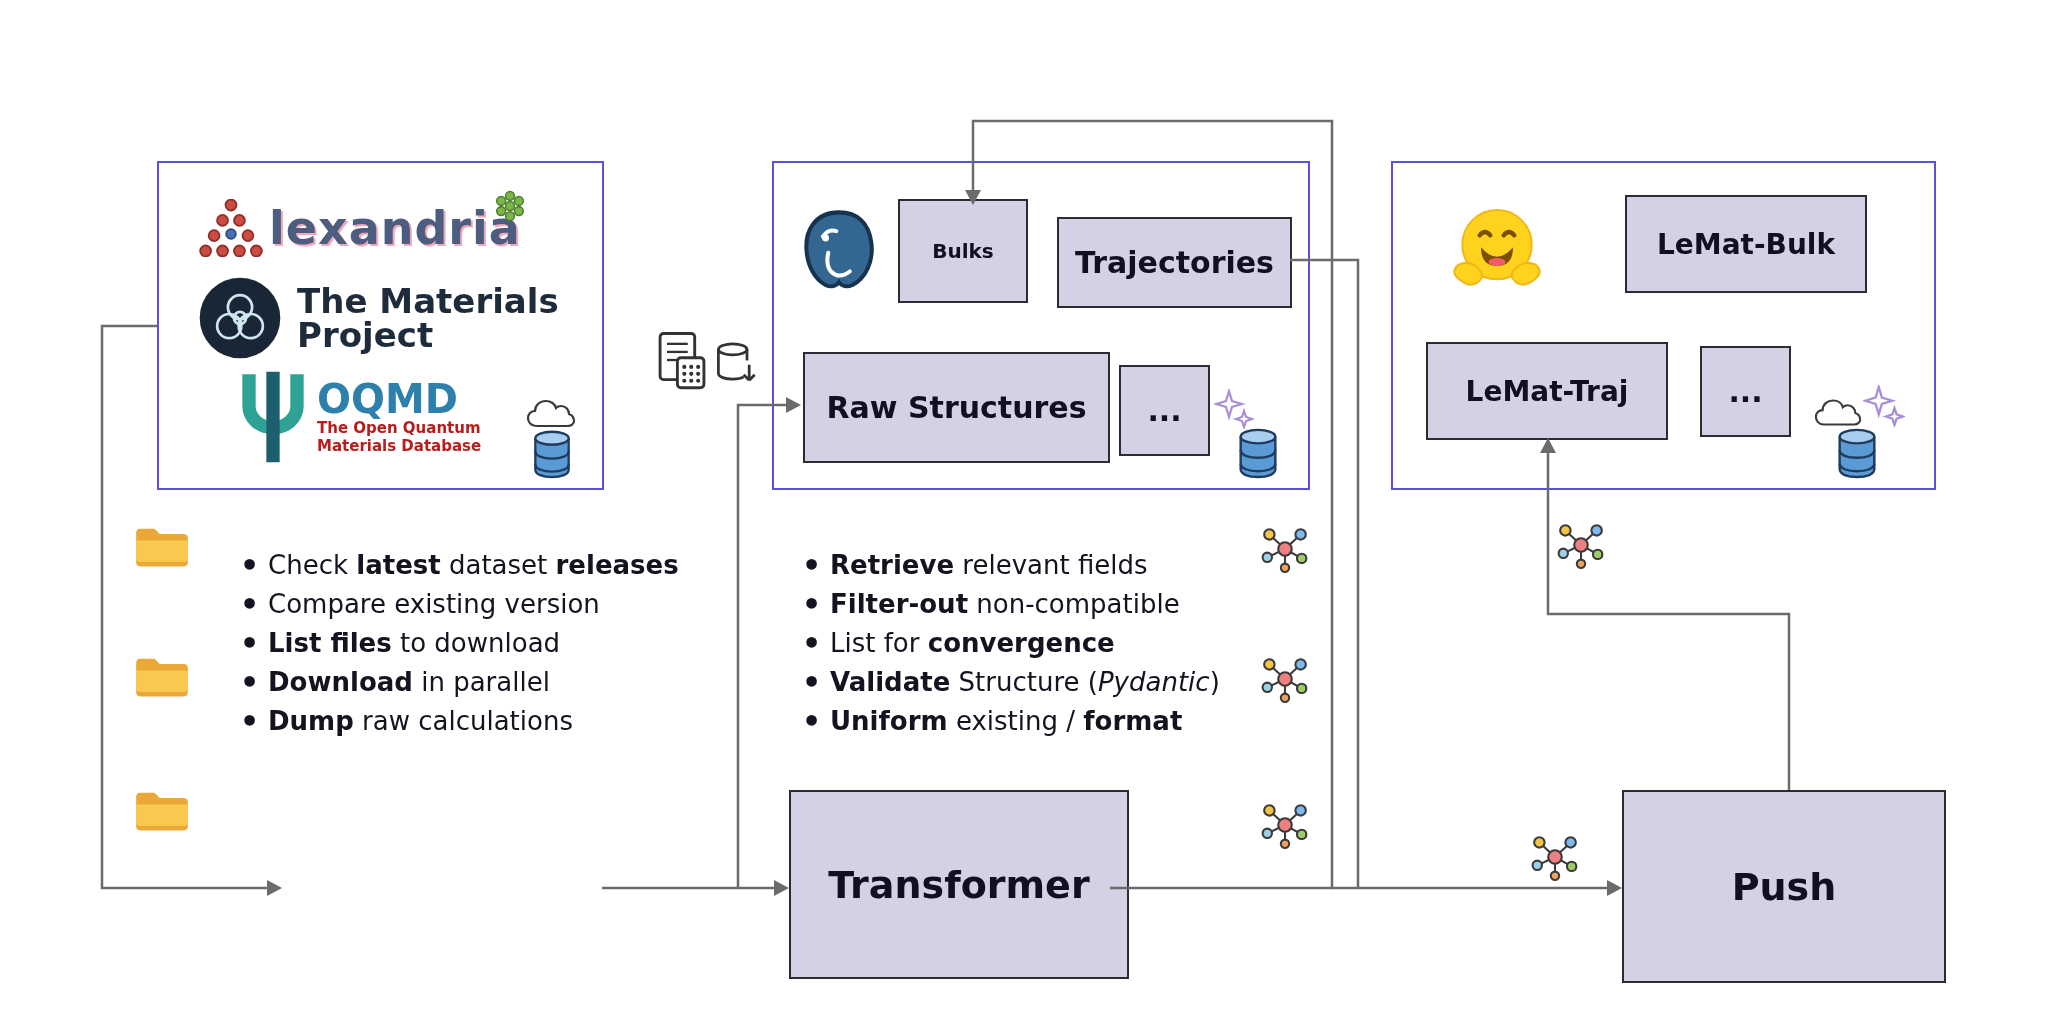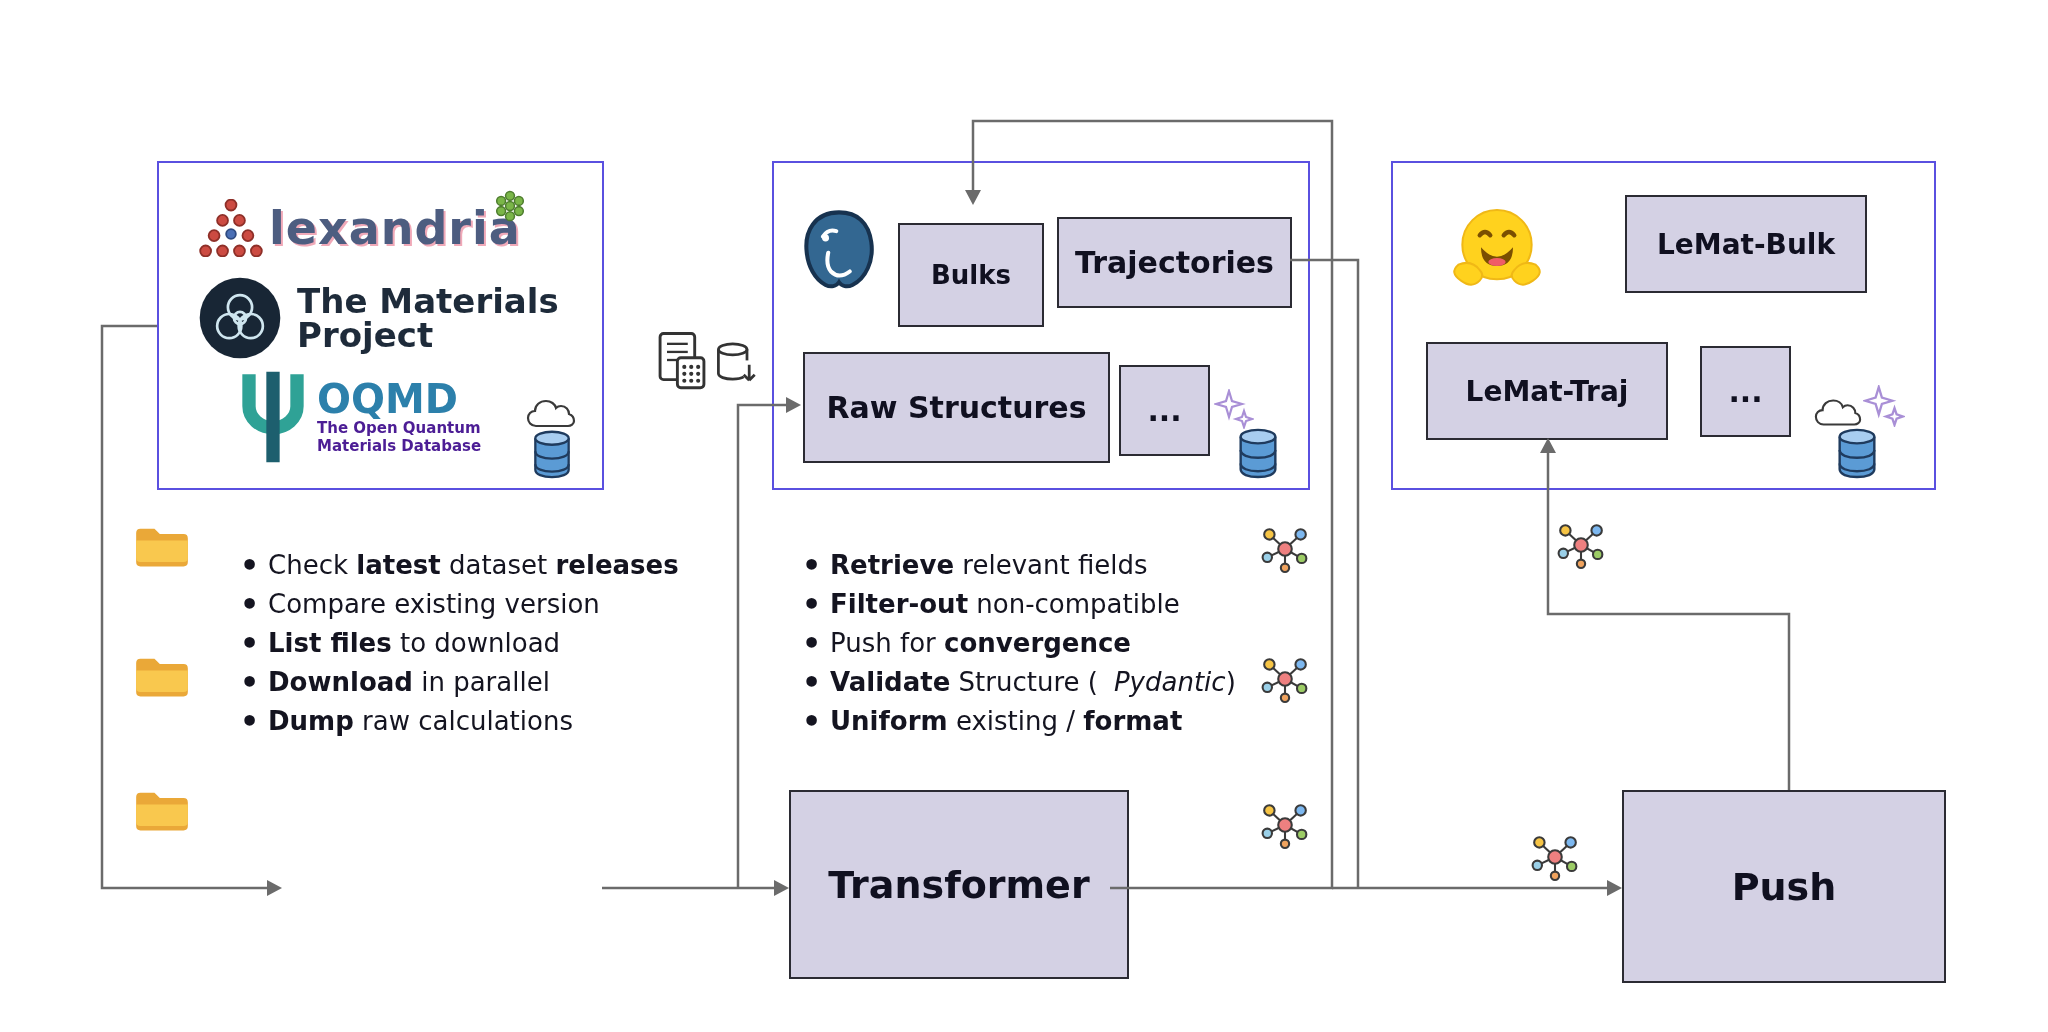--- a/index.html
+++ b/index.html
@@ -9,27 +9,27 @@
   .abs { position:absolute; }
   .panel { position:absolute; background:#ffffff; border:2.5px solid #5a50e0; }
   .node { position:absolute; background:#d4d1e4; border:2.5px solid #2b2b33;
           display:flex; align-items:center; justify-content:center;
           font-weight:700; color:#101020; text-align:center; }
   .connectors { position:absolute; left:0; top:0; z-index:5; pointer-events:none; }
   ul.steps { list-style:none; }
   ul.steps li { position:relative; padding-left:32px; font-size:26px; line-height:39px; color:#141420; }
   ul.steps li::before { content:"\2022"; position:absolute; left:4px; top:0; font-weight:700; font-size:30px; }
   .b { font-weight:700;text-align:center; }
-  .i { font-style:italic;margin-left:16px; }
+  .i { font-style:italic; }
   .logo-row { position:absolute; display:flex; align-items:center; }
   .alex-text { font-size:46px; font-weight:800; color:#4d5d80; letter-spacing:1px;
                text-shadow:2px 2px 0 #f0a9b8; margin-left:6px; }
   .mp-text { font-size:34px; line-height:34px; font-weight:700; color:#1e2b3a; margin-left:14px; }
   .oqmd-name { font-size:40px; font-weight:700; color:#2c80ab; line-height:40px; }
-  .oqmd-sub { font-size:15px; line-height:18px; font-weight:700; color:#4c1d95; }
+  .oqmd-sub { font-size:15px; line-height:18px; font-weight:700; color:#b91c1c; }
 </style>
 </head>
 <body>
 
 <div class="canvas">
 
   <svg width="0" height="0" style="position:absolute" aria-hidden="true">
     <defs>
       <symbol id="i-folder" viewBox="0 0 52 40">
         <path d="M2 7 q0-4 4-4 h13 l5 5 h22 q4 0 4 4 v22 q0 4 -4 4 H6 q-4 0 -4 -4 Z" fill="#eaa838"></path>
@@ -178,21 +178,21 @@
       </svg>
     <svg class="abs" style="left:372px;top:266px" width="42" height="50">
         <use href="#i-db"></use>
       </svg>
   </div>
 
   <div class="panel" style="left:772px;top:161px;width:538px;height:329px">
     <svg class="abs" style="left:22px;top:44px" width="86" height="86">
         <use href="#i-postgres"></use>
       </svg>
-    <div class="node" style="left:124px;top:60px;width:146px;height:104px;font-size:26px">Bulks</div>
+    <div class="node" style="left:124px;top:36px;width:130px;height:104px;font-size:20px">Bulks</div>
     <div class="node" style="left:283px;top:54px;width:235px;height:91px;font-size:30px">Trajectories</div>
     <div class="node" style="left:29px;top:189px;width:307px;height:111px;font-size:30px">Raw Structures</div>
     <div class="node" style="left:345px;top:202px;width:91px;height:91px;font-size:30px">...</div>
     <svg class="abs" style="left:440px;top:226px" width="40" height="40">
         <use href="#i-sparkle"></use>
       </svg>
     <svg class="abs" style="left:462px;top:264px" width="44" height="52">
         <use href="#i-db"></use>
       </svg>
   </div>
@@ -251,21 +251,21 @@
   <ul class="steps abs" style="left:236px;top:546px;width:460px">
     <li><span>Check </span><span class="b">latest</span><span> dataset </span><span class="b">releases</span></li>
     <li><span>Compare existing version</span></li>
     <li><span class="b">List files</span><span> to download</span></li>
     <li><span class="b">Download</span><span> in parallel</span></li>
     <li><span class="b">Dump</span><span> raw calculations</span></li>
   </ul>
   <ul class="steps abs" style="left:798px;top:546px;width:450px">
     <li><span class="b">Retrieve</span><span> relevant fields</span></li>
     <li><span class="b">Filter-out</span><span> non-compatible</span></li>
-    <li><span>Push for </span><span class="b">convergence</span></li>
+    <li><span>List for </span><span class="b">convergence</span></li>
     <li><span class="b">Validate</span><span> Structure (</span><span class="i">Pydantic</span><span>)</span></li>
     <li><span class="b">Uniform</span><span> existing / </span><span class="b">format</span></li>
   </ul>
 
   <div class="node" style="left:789px;top:790px;width:340px;height:189px;font-size:38px">Transformer</div>
   <div class="node" style="left:1622px;top:790px;width:324px;height:193px;font-size:38px">Push</div>
 
   <svg class="connectors" width="2048" height="1032" viewBox="0 0 2048 1032">
     <g fill="none" stroke="#6b6b6b" stroke-width="2.5">
       <path d="M157 326 H102 V888 H268"></path>

